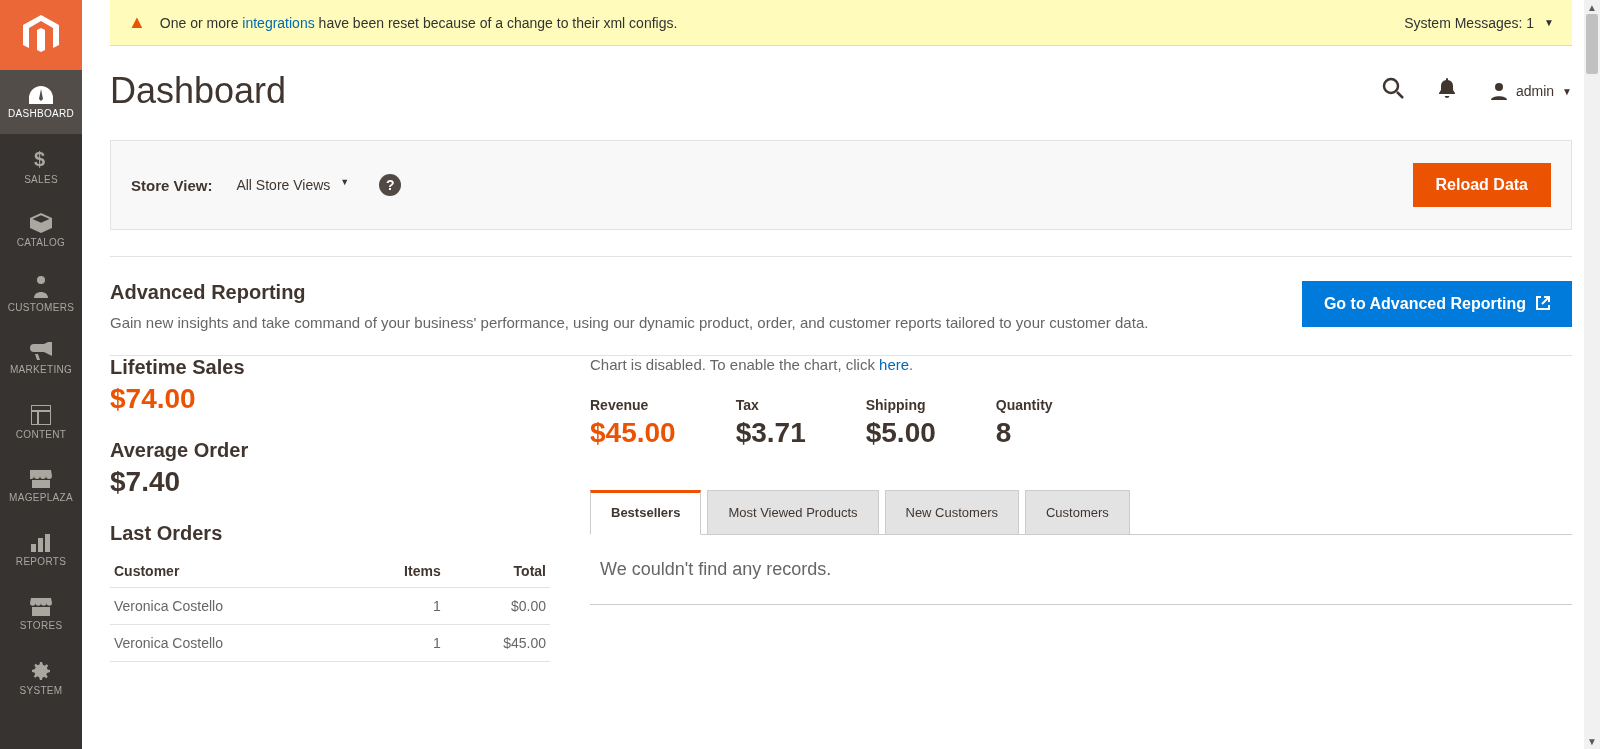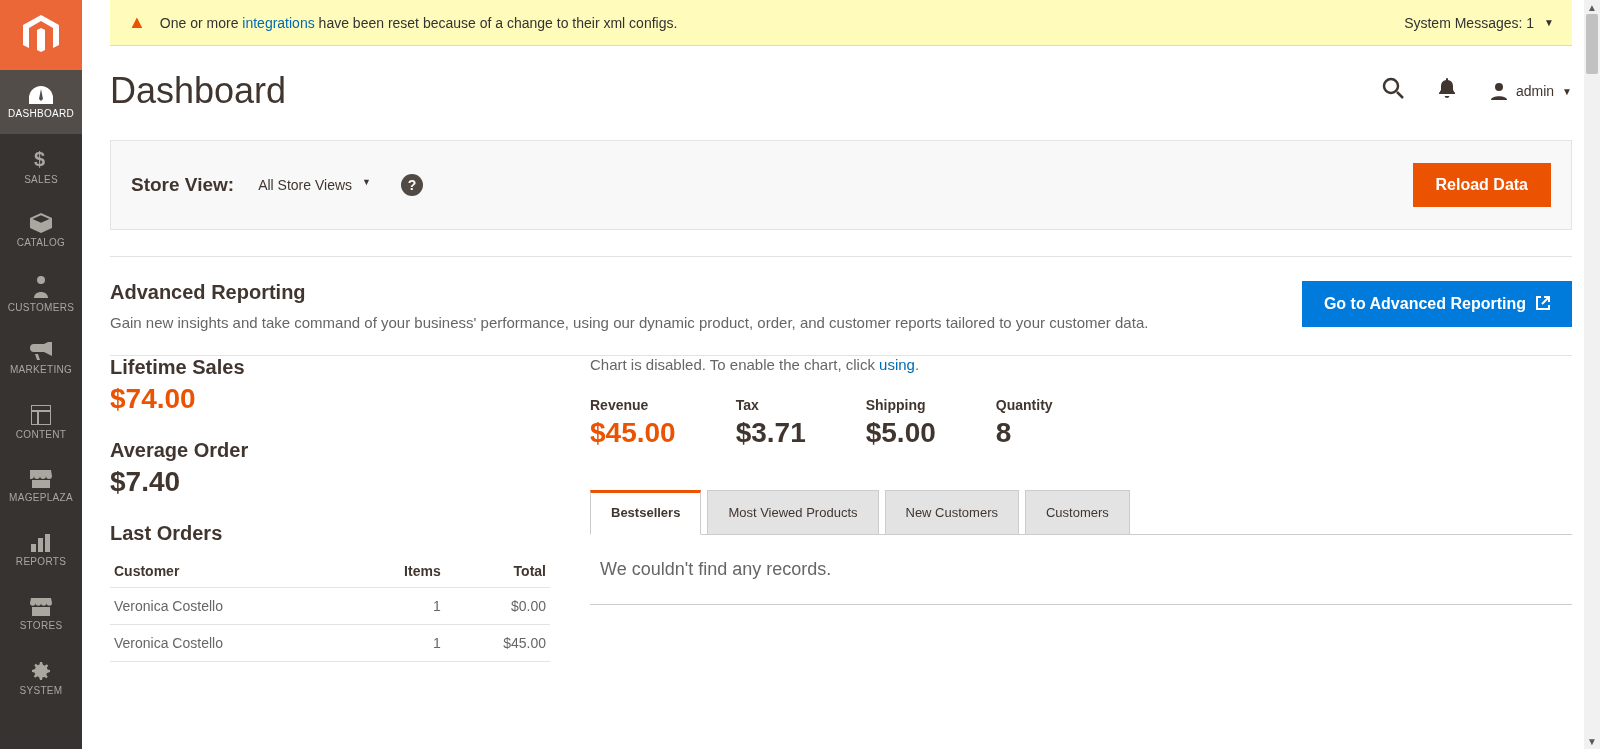--- a/index.html
+++ b/index.html
@@ -22,21 +22,21 @@
   .sysmsg .spacer { flex: 1; }
   .sysmsg .count { color: #333; }
   .sysmsg .chev { margin-left: 10px; font-size: 10px; }
   .page-header { display: flex; align-items: center; padding: 24px 28px 28px 28px; }
   .page-title { font-size: 36px; font-weight: 400; color: #41362f; }
   .hdr-actions { margin-left: auto; display: flex; align-items: center; gap: 34px; }
   .hdr-ic { font-size: 22px; color: #41362f; cursor: pointer; }
   .user { display: flex; align-items: center; gap: 8px; cursor: pointer; color: #41362f; font-size: 14px; }
   .user .chev { font-size: 10px; }
   .storebar { background: #f8f8f8; border: 1px solid #e3e3e3; margin: 0 28px; padding: 22px 20px; display: flex; align-items: center; }
-  .storebar .lbl { font-weight: 700; font-size: 19px; color: #41362f; margin-right: 24px; }
+  .storebar .lbl { font-weight: 700; font-size: 15px; color: #41362f; margin-right: 24px; }
   .storebar .sel { color: #41362f; font-size: 14px; display: flex; align-items: flex-start; gap: 10px; margin-right: 30px; cursor:pointer; }
   .storebar .chev { font-size: 9px; color: #41362f; }
   .storebar .help { width: 22px; height: 22px; border-radius: 50%; background: #514943; color: #fff; font-weight: 700; display: flex; align-items: center; justify-content: center; font-size: 14px; cursor:pointer; }
   .btn-primary { margin-left: auto; background: #eb5202; color: #fff; border: 1px solid #eb5202; padding: 12px 22px; font-size: 16px; font-weight: 600; cursor: pointer; }
   .divider { border: none; border-top: 1px solid #e3e3e3; margin: 26px 28px 0 28px; }
   .advrep { margin: 0 28px; padding: 24px 0; display: flex; align-items: flex-start; }
   .advrep h2 { font-size: 20px; font-weight: 700; color: #41362f; margin-bottom: 10px; }
   .advrep p { color: #666; font-size: 15px; }
   .btn-blue { background: #007bdb; color: #fff; border: none; padding: 14px 22px; font-size: 16px; font-weight: 600; cursor: pointer; display: flex; align-items: center; gap: 10px; margin-left: auto; flex-shrink:0; }
   .btn-blue .ext { font-size: 14px; }
@@ -265,21 +265,21 @@
                 <td class="num">1</td>
                 <td class="right">$45.00</td>
               </tr>
             </tbody>
           </table>
         </div>
       </div>
 
       <div class="col-right">
         <div class="chartoff">
-          <span>Chart is disabled. To enable the chart, click </span><a href="#">using</a><span>.</span>
+          <span>Chart is disabled. To enable the chart, click </span><a href="#">here</a><span>.</span>
         </div>
         <div class="statsrow">
           <div class="stat">
             <div class="slabel">Revenue</div>
             <div class="sval orange">$45.00</div>
           </div>
           <div class="stat">
             <div class="slabel">Tax</div>
             <div class="sval">$3.71</div>
           </div>

